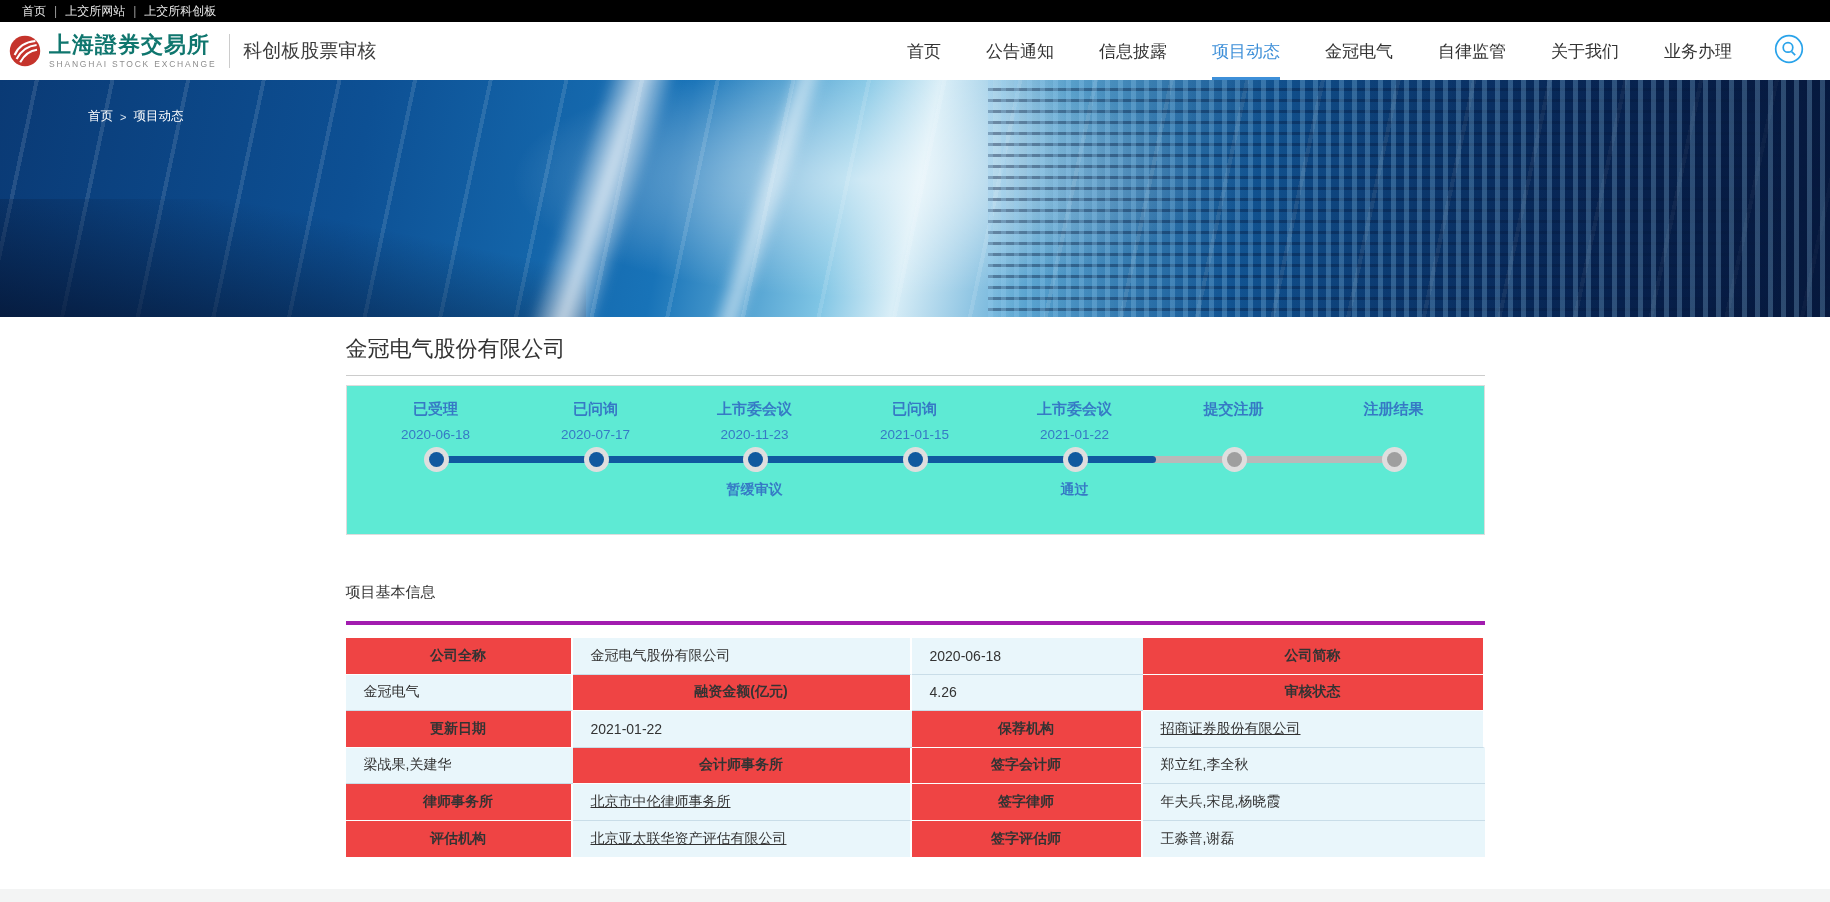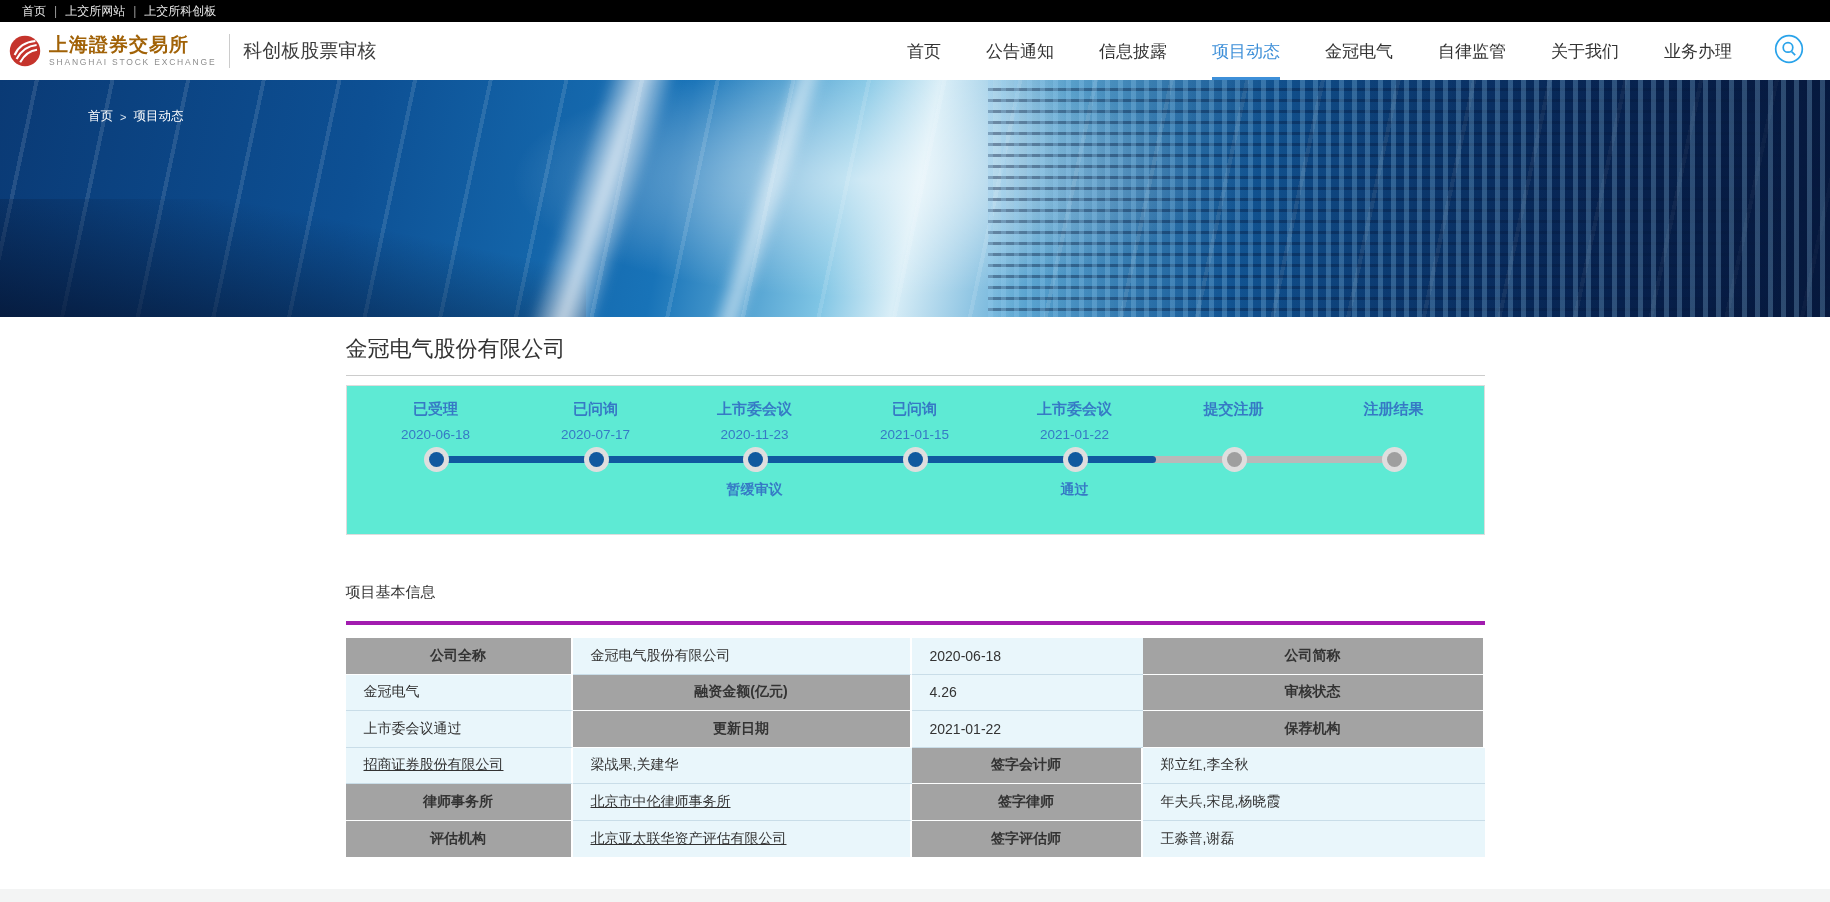--- a/index.html
+++ b/index.html
@@ -12,21 +12,21 @@
   .topbar a { color:#e8e8e8; text-decoration:none; cursor:pointer; }
   .topbar .sep { color:#9a9a9a; margin:0 8px; }
 
   
   .header { height:58px; background:#fff; display:flex; align-items:center;
             padding:0 26px 0 9px; }
   .logo-group { display:flex; align-items:center; }
   .logo-circle { width:32px; height:32px; flex:0 0 auto; }
   .logo-text { margin-left:8px; display:flex; flex-direction:column; }
   .logo-cn { font-family:"DejaVu Serif","Liberation Serif",serif; font-weight:bold;
-             font-size:19px; line-height:1.05; color:#a16207; letter-spacing:1px; }
+             font-size:22px; line-height:1.05; color:#0f766e; letter-spacing:1px; }
   .logo-en { font-size:8.5px; color:#8d8d8d; letter-spacing:1.8px; margin-top:2px; }
   .logo-divider { width:1px; height:34px; background:#ccc; margin:0 13px; }
   .logo-subtitle { font-size:19px; color:#3c3c3c; }
 
   .nav { margin-left:auto; display:flex; align-items:stretch; gap:45px;
          font-size:17px; height:58px; }
   .nav-item { display:flex; align-items:center; cursor:pointer; color:#333;
               border-bottom:3px solid transparent; padding-top:3px; }
   .nav-item.active { color:#3d8fd8; border-bottom-color:#3d8fd8; }
   .search-btn { margin-left:42px; display:flex; align-items:center; cursor:pointer; }
@@ -75,21 +75,21 @@
   .tl-dot.pending { background:#9f9f9f; }
   .tl-sub { position:absolute; top:95px; width:160px; text-align:center;
             font-size:14px; font-weight:bold; color:#3679c5; }
 
   .section-title { margin-top:43px; font-size:15px; color:#333; line-height:28px;
                    padding-bottom:15px; border-bottom:4px solid #a21caf; }
 
   .info-table { margin-top:13px; display:grid;
                 grid-template-columns:227px 339px 231px 342px; font-size:14px; }
   .cell { height:36.5px; display:flex; align-items:center; }
-  .cell.lbl { background:#a3a3a3; justify-content:center; font-weight:bold;
+  .cell.lbl { background:#ef4444; justify-content:center; font-weight:bold;
               border-right:2px solid #fff; border-bottom:1px solid #fdfefe; }
   .cell.val { background:#e9f6fb; padding-left:18px;
               border-right:2px solid #fff; border-bottom:1px solid #c9dde8; }
   .cell.last-col { border-right:none; }
   .cell.last-row { border-bottom:none; }
   .cell a { color:#333; text-decoration:underline; cursor:pointer; }
 
   .footer-strip { position:absolute; left:0; bottom:0; width:100%; height:13px;
                   background:#f3f4f4; }
 </style>
@@ -209,30 +209,30 @@
     <div class="cell lbl">公司全称</div>
     <div class="cell val">金冠电气股份有限公司</div>
     <div class="cell val last-col">2020-06-18</div>
 
     <div class="cell lbl">公司简称</div>
     <div class="cell val">金冠电气</div>
     <div class="cell lbl">融资金额(亿元)</div>
     <div class="cell val last-col">4.26</div>
 
     <div class="cell lbl">审核状态</div>
-    <div class="cell val">上市委会议通过</div>
     <div class="cell lbl">更新日期</div>
     <div class="cell val last-col">2021-01-22</div>
 
     <div class="cell lbl">保荐机构</div>
     <div class="cell val">
         <a>招商证券股份有限公司</a>
       </div>
     <div class="cell val last-col">梁战果,关建华</div>
 
+    <div class="cell lbl">会计师事务所</div>
     <div class="cell lbl">签字会计师</div>
     <div class="cell val last-col">郑立红,李全秋</div>
 
     <div class="cell lbl">律师事务所</div>
     <div class="cell val">
         <a>北京市中伦律师事务所</a>
       </div>
     <div class="cell lbl">签字律师</div>
     <div class="cell val last-col">年夫兵,宋昆,杨晓霞</div>
 

